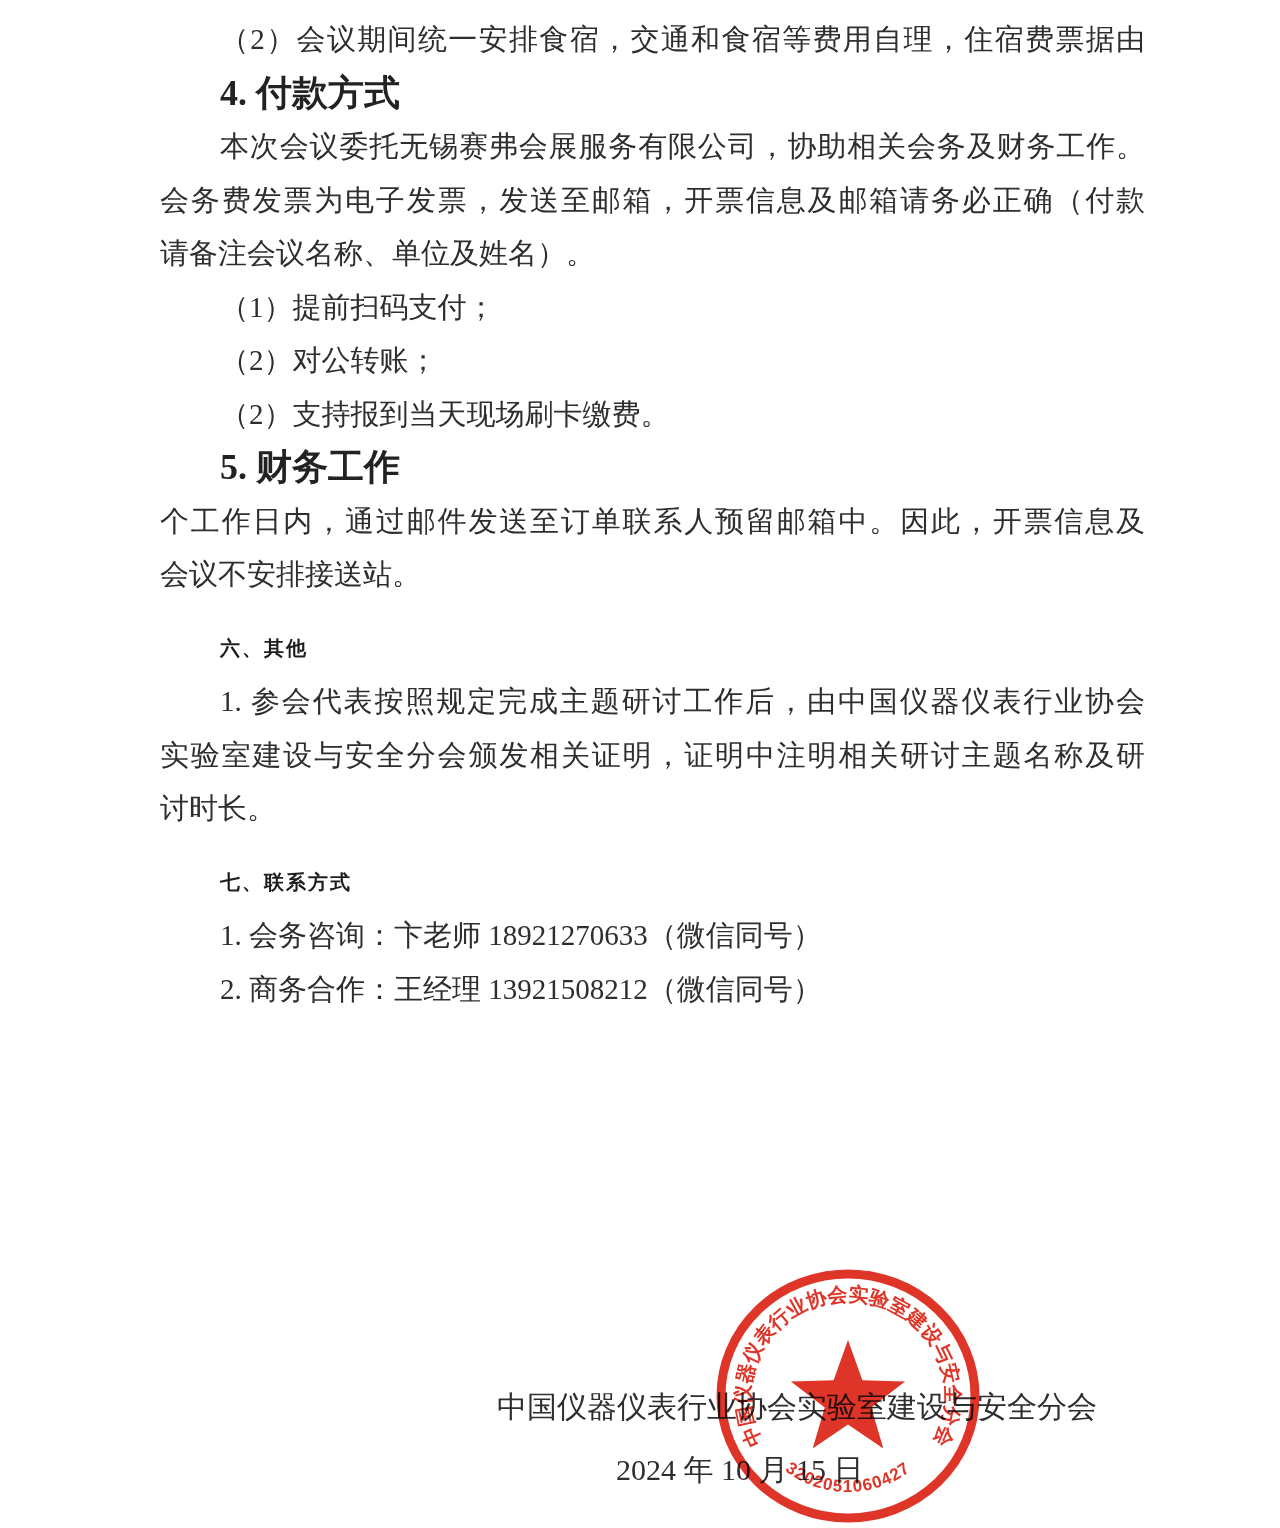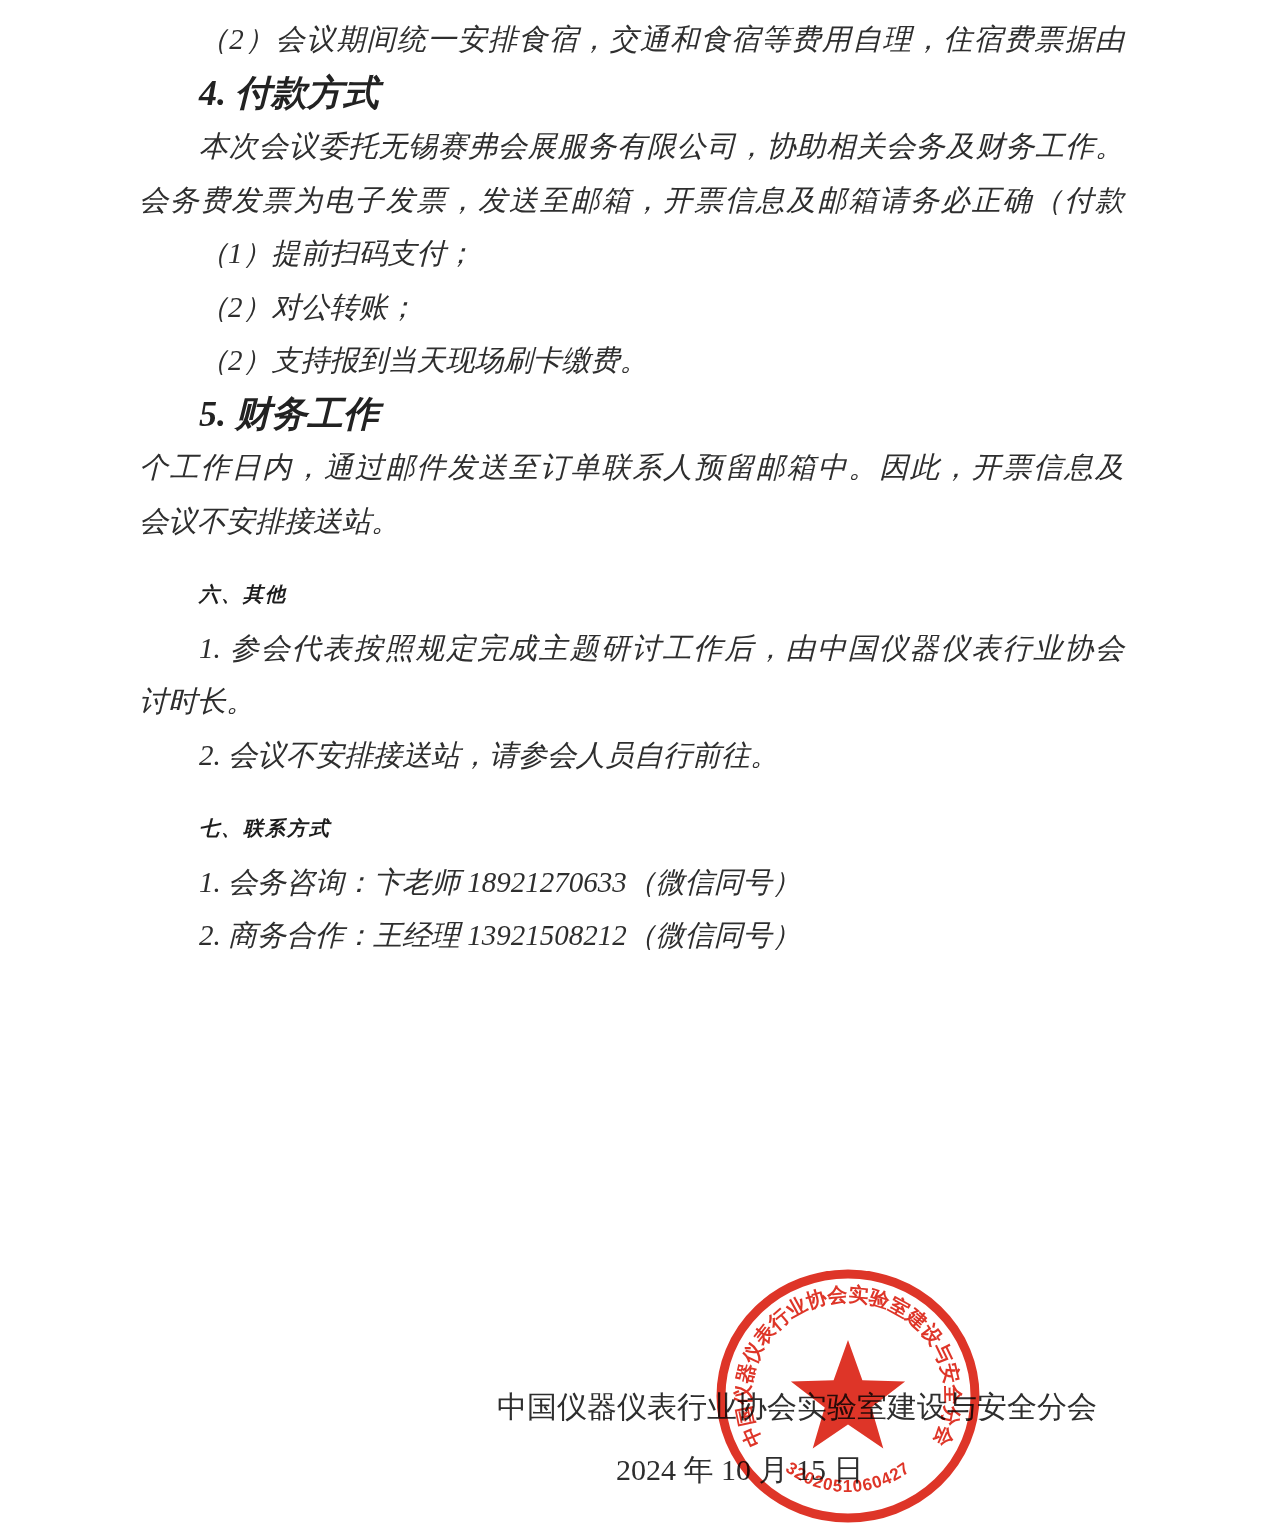--- a/index.html
+++ b/index.html
@@ -6,24 +6,23 @@
   body {
     width: 1280px;
     height: 1528px;
     position: relative;
     background: #ffffff;
     overflow: hidden;
     font-family: "Liberation Serif", "DejaVu Serif", serif;
   }
   .doc-content {
     position: absolute;
-    left: 139px;
+    left: 160px;
     top: 13px;
     width: 985px;
-    font-style: italic;
   }
   .line {
     font-size: 29px;
     line-height: 53.5px;
     color: #2e2e2e;
     white-space: pre-wrap;
   }
   .indent { text-indent: 60px; }
   .fill {
     text-align: justify;
@@ -78,30 +77,31 @@
   }
 </style>
 </head>
 <body>
 
 <div class="doc-content">
   <div class="line indent fill">（2）会议期间统一安排食宿，交通和食宿等费用自理，住宿费票据由</div>
   <div class="line indent h-serif">4. 付款方式</div>
   <div class="line indent fill">本次会议委托无锡赛弗会展服务有限公司，协助相关会务及财务工作。</div>
   <div class="line fill">会务费发票为电子发票，发送至邮箱，开票信息及邮箱请务必正确（付款</div>
+  <div class="line">请备注会议名称、单位及姓名）。</div>
   <div class="line indent">（1）提前扫码支付；</div>
   <div class="line indent">（2）对公转账；</div>
   <div class="line indent">（2）支持报到当天现场刷卡缴费。</div>
   <div class="line indent h-serif">5. 财务工作</div>
   <div class="line fill">个工作日内，通过邮件发送至订单联系人预留邮箱中。因此，开票信息及</div>
   <div class="line">会议不安排接送站。</div>
   <div class="line indent h-sans">六、其他</div>
   <div class="line indent fill">1. 参会代表按照规定完成主题研讨工作后，由中国仪器仪表行业协会</div>
+  <div class="line fill">实验室建设与安全分会颁发相关证明，证明中注明相关研讨主题名称及研</div>
   <div class="line">讨时长。</div>
-  <div class="line indent">2. 会议不安排接送站，请参会人员自行前往。</div>
   <div class="line indent h-sans">七、联系方式</div>
   <div class="line indent">1. 会务咨询：卞老师 18921270633（微信同号）</div>
   <div class="line indent">2. 商务合作：王经理 13921508212（微信同号）</div>
 </div>
 
 <div class="footer-org">中国仪器仪表行业协会实验室建设与安全分会</div>
 <div class="footer-date">2024 年 10 月 15 日</div>
 
 <svg class="seal" viewBox="0 0 280 264" xmlns="http://www.w3.org/2000/svg">
   <defs>

